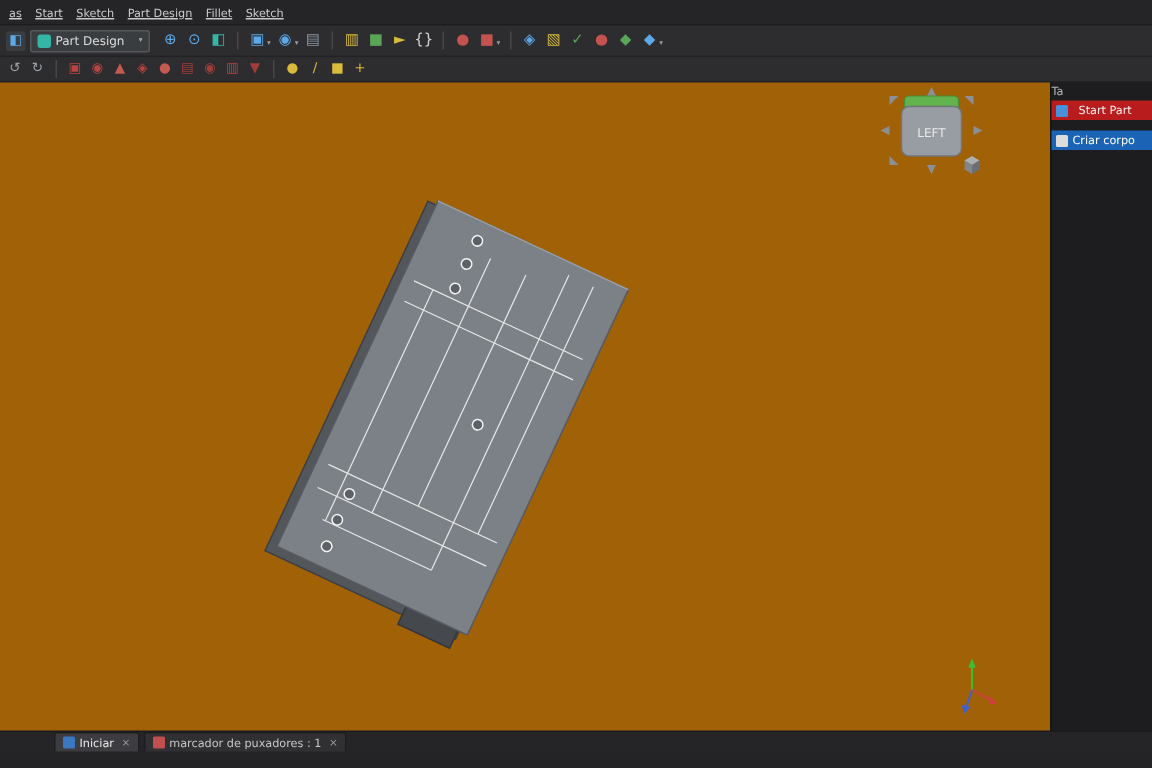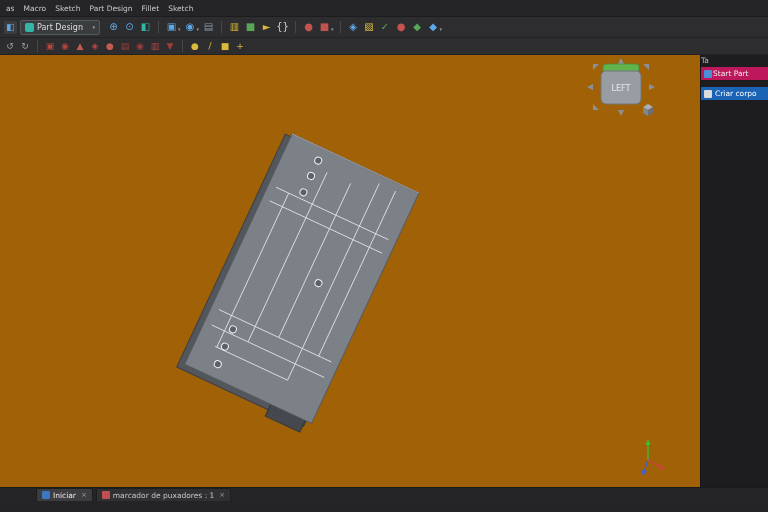--- a/index.html
+++ b/index.html
@@ -1,21 +1,21 @@
 <!DOCTYPE html>
 <html><head>
 <meta charset="utf-8">
 <style>
   * { box-sizing: border-box; margin: 0; padding: 0; }
   html,body { width:768px; height:512px; overflow:hidden; }
   body { font-family:"DejaVu Sans", sans-serif; background:#242426; color:#ccc; }
 
   
   .menubar { height:11px; background:#252527; border-bottom:1px solid #1c1c1e;
-    display:flex; align-items:center; gap:9px; padding:8px 6px; font-size:7.5px; color:#c9c9c9; }
+    display:flex; align-items:center; gap:9px; padding:8px 6px; font-size:7.5px; color:#c9c9c9;text-decoration:underline; }
   .menu-item { white-space:nowrap; cursor:default; }
 
   
   .toolbar { display:flex; align-items:center; background:#2d2d30; border-bottom:1px solid #222224; padding:0 3px; gap:1px; }
   .tb1 { height:21px; }
   .tb2 { height:17px; }
   .icon-strip { display:flex; align-items:center; gap:1px; }
   .ticon { width:15px; height:15px; display:flex; align-items:center; justify-content:center;
     font-size:10px; line-height:1; border-radius:2px; cursor:default; }
   .tb2 .ticon { width:14px; height:14px; font-size:9px; }
@@ -37,21 +37,21 @@
   .tree-item { padding:14px 0 0 4px; }
   .tree-item-icon { display:inline-block; width:9px; height:9px; background:#d8c050; border:1px solid #efe6b0; border-radius:1px; }
   .lp-divider { position:absolute; top:221px; left:0; right:0; height:1px; background:#1b1b1d; }
 
   .viewport { flex:1; background:#a16207; position:relative; }
   .viewport svg { position:absolute; inset:0; }
 
   .rightpanel { width:68px; background:#1d1d20; border-left:1px solid #151517; font-size:7.5px;
     color:#ddd; display:flex; flex-direction:column; flex:none; }
   .panel-tab-label { text-align:left; padding:1px 2px 2px 0; color:#b5b5b5; }
-  .panel-header { display:flex; align-items:center; gap:1px; background:#be185d; padding:2px 3px; color:#efefef; }
+  .panel-header { display:flex; align-items:center; gap:7px; background:#b91c1c; padding:2px 3px; color:#efefef; }
   .ph-icon { width:8px; height:8px; background:#4a90d9; border-radius:1px; flex:none; }
   .panel-item { display:flex; align-items:center; gap:3px; padding:2px 3px; margin-top:7px; }
   .panel-item.selected { background:#1b63b5; color:#fff; }
   .pi-icon { width:8px; height:8px; background:#dcdcdc; border-radius:1px; flex:none; }
 
   
   .tabbar { height:14px; background:#252527; border-top:1px solid #1a1a1c;
     display:flex; align-items:flex-end; gap:3px; padding-left:36px; }
   .doc-tab { height:13px; display:flex; align-items:center; gap:3px; padding:0 5px;
     font-size:7.5px; color:#c6c6c6; background:#303033; border:1px solid #1e1e20; border-bottom:none;
@@ -70,21 +70,21 @@
     display:flex; align-items:center; justify-content:flex-end; padding:0 2px; font-size:5px; color:#23343a; }
   .sb-grip { width:11px; height:11px; background:#3a3a3e; border:1px solid #2a2a2e; }
 </style>
 </head>
 <body>
 
 <div>
 
   <div class="menubar" id="menu-items">
       <span class="menu-item">as</span>
-      <span class="menu-item">Macro</span>
+      <span class="menu-item">Start</span>
       <span class="menu-item">Sketch</span>
       <span class="menu-item">Part Design</span>
       <span class="menu-item">Fillet</span>
       <span class="menu-item">Sketch</span>
     </div>
 
   <div class="toolbar tb1">
     <span class="wb-lead-icon">◧</span>
     <div class="combo">
       <span class="combo-icon"></span>

